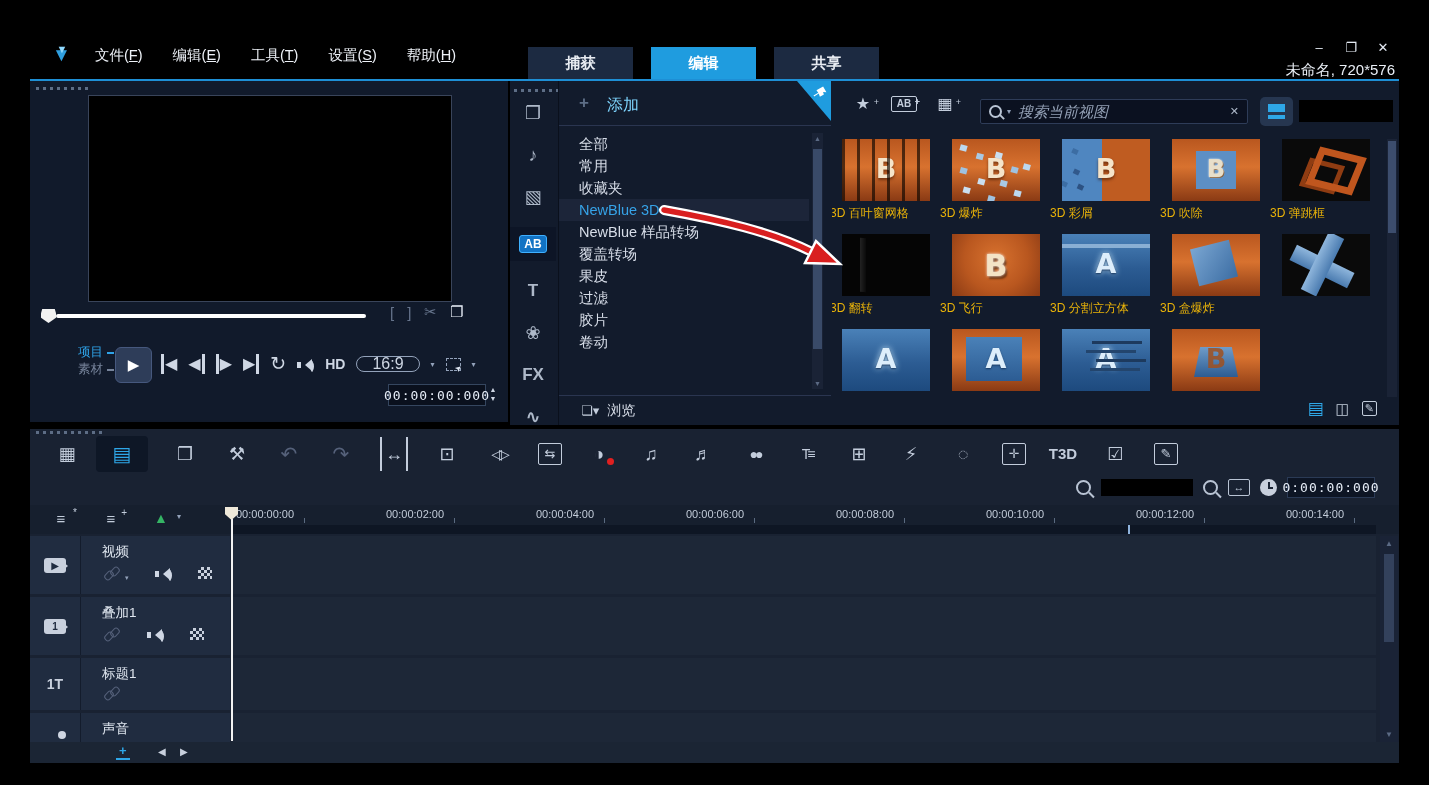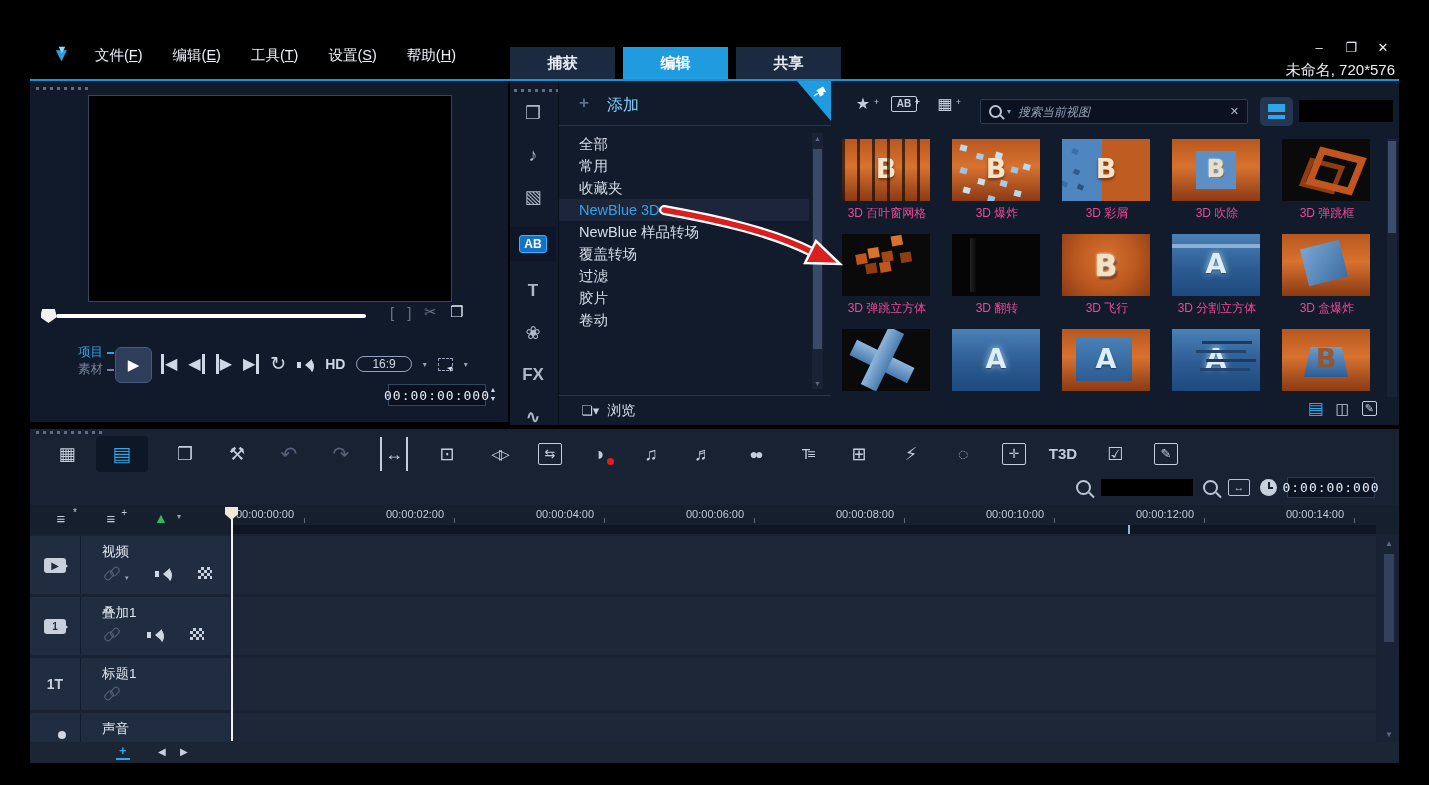--- a/index.html
+++ b/index.html
@@ -5,21 +5,21 @@
   html,body{margin:0;padding:0;background:#000;}
   .app{position:relative;width:1429px;height:785px;background:#000;overflow:hidden;
        font-family:"Liberation Sans","DejaVu Sans",sans-serif;color:#dfe6f2;-webkit-font-smoothing:antialiased;}
 
   
   .logo{position:absolute;left:52px;top:44px;width:22px;height:22px;}
   .logo .v1{position:absolute;left:0;top:0;font-size:19px;color:#2f9fe0;}
   .logo .v2{position:absolute;left:4.5px;top:-1px;font-size:11px;color:#8fd9ff;}
   .menubar{position:absolute;left:95px;top:46px;display:flex;gap:30px;font-size:14.5px;color:#eef2f8;}
   .mitem{cursor:default;} .mitem u{text-decoration:underline;}
-  .tabs{position:absolute;left:510px;top:47px;display:flex;gap:8px;}
+  .tabs{position:absolute;left:528px;top:47px;display:flex;gap:18px;}
   .tab{width:105px;height:32px;line-height:32px;text-align:center;font-size:15px;font-weight:bold;
        background:#1c2a41;color:#e8ecf2;}
   .tab.active{background:#1f9cdf;color:#fff;}
   .winbtns{position:absolute;right:38px;top:40px;display:flex;gap:16px;font-size:13px;color:#e4eaf3;}
   .winbtns span{width:16px;text-align:center;}
   .wintitle{position:absolute;right:34px;top:61px;font-size:15px;color:#e9eef5;}
   .topline{position:absolute;left:30px;top:79px;width:1369px;height:2px;background:#1e8fd5;}
 
   .dots{height:3px;background:repeating-linear-gradient(90deg,#5d6d85 0 3px,transparent 3px 7px);}
 
@@ -41,21 +41,21 @@
   .tbtn{font-size:16px;color:#cfd7e4;line-height:20px;}
   .tbtn.bar-l{border-left:3px solid #cfd7e4;padding-left:1px;}
   .tbtn.bar-r{border-right:3px solid #cfd7e4;padding-right:1px;}
   .tbtn.big{font-size:19px;}
   .speaker{position:relative;width:17px;height:13px;display:inline-block;}
   .speaker::before{content:"";position:absolute;left:0;top:4px;width:4px;height:6px;background:#cfd7e4;}
   .speaker::after{content:"";position:absolute;left:2px;top:1px;border:6px solid transparent;border-right:7px solid #cfd7e4;}
   .speaker i{position:absolute;right:0px;top:1px;width:7px;height:11px;border:2px solid transparent;
       border-right-color:#cfd7e4;border-radius:50%;}
   .hdtxt{font-size:14px;font-weight:bold;color:#cfd7e4;}
-  .aspectchip{border:1px solid #93a2ba;border-radius:8px;font-size:12px;padding:0 15px;color:#cfd7e4;height:14px;line-height:14px;}
+  .aspectchip{border:1px solid #93a2ba;border-radius:8px;font-size:16px;padding:0 15px;color:#cfd7e4;height:14px;line-height:14px;}
   .caret{font-size:8px;color:#93a2ba;}
   .cursorchip{width:13px;height:11px;border:1px dashed #93a2ba;position:relative;}
   .cursorchip b{position:absolute;right:-2px;bottom:-3px;font-size:8px;color:#dfe6f2;transform:rotate(-40deg);}
   .pv-tc{position:absolute;left:358px;top:303px;width:96px;height:20px;background:#0a101d;border:1px solid #35465f;
       font-family:"DejaVu Sans Mono",monospace;font-size:13px;letter-spacing:1px;color:#e6edf7;
       display:flex;align-items:center;justify-content:center;}
   .pv-spin{position:absolute;left:458px;top:303px;width:10px;height:20px;font-size:7px;color:#cfd7e4;
       display:flex;flex-direction:column;justify-content:center;line-height:9px;text-align:center;}
 
   
@@ -85,35 +85,35 @@
 
   .thumbarea{position:absolute;left:321px;top:0;width:568px;height:344px;}
   .libtools{position:absolute;left:20px;top:12px;display:flex;gap:16px;}
   .libtool{position:relative;width:24px;height:22px;color:#c3cddc;font-size:16px;text-align:center;line-height:22px;}
   .libtool.small-text{font-size:10px;font-weight:bold;border:1px solid #c3cddc;border-radius:2px;height:14px;line-height:14px;margin-top:3px;}
   .libtool sup{position:absolute;right:-4px;top:-2px;font-size:9px;}
   .searchbox{position:absolute;left:149px;top:18px;width:268px;height:25px;background:#0b1120;
       border:1px solid #2e3c58;border-radius:2px;display:flex;align-items:center;padding:0 8px;box-sizing:border-box;gap:5px;}
   .mag{position:relative;width:9px;height:9px;border:2px solid #b9c4d4;border-radius:50%;flex:none;}
   .mag::after{content:"";position:absolute;width:6px;height:2px;background:#b9c4d4;transform:rotate(45deg);right:-5px;bottom:-2px;}
-  .searchbox input{flex:1;background:transparent;border:none;outline:none;color:#dfe6f2;font-size:12px;font-family:inherit;}
+  .searchbox input{flex:1;background:transparent;border:none;outline:none;color:#dfe6f2;font-size:15px;font-family:inherit;}
   .searchbox input::placeholder{font-style:italic;color:#94a1b6;}
   .sclear{color:#aeb9c9;font-size:11px;}
   .viewbtn{position:absolute;left:429px;top:16px;width:33px;height:29px;background:#263650;border-radius:5px;}
   .viewbtn i{position:absolute;left:8px;width:17px;background:#2ea7e8;}
   .viewbtn i.b1{top:7px;height:8px;} .viewbtn i.b2{top:18px;height:4px;}
   .sizeslider{position:absolute;left:468px;top:19px;width:94px;height:22px;background:#000;}
 
   .grid{position:absolute;left:1px;top:58px;width:556px;height:316px;overflow:hidden;
       display:grid;grid-template-columns:repeat(5,110px);grid-auto-rows:95px;}
   .cell{position:relative;}
   .thumb{position:absolute;left:10px;top:0;width:88px;height:62px;overflow:hidden;background:#222;}
   .thumb b{position:absolute;left:0;right:0;top:14px;text-align:center;font-size:27px;font-weight:bold;
       color:#f5e4c9;text-shadow:0 2px 3px rgba(60,20,0,.6);z-index:3;font-family:"DejaVu Sans",sans-serif;}
-  .tlabel{position:absolute;left:-2px;top:66px;width:114px;text-align:center;font-size:12px;color:#ec4899;white-space:nowrap;}
+  .tlabel{position:absolute;left:-2px;top:66px;width:114px;text-align:left;font-size:12px;color:#eab308;white-space:nowrap;}
   .v-blinds{background:linear-gradient(180deg,#b9571f,#d8722f 45%,#8a3a14);}
   .v-blinds::after{content:"";position:absolute;inset:0;background:repeating-linear-gradient(90deg,rgba(10,5,0,.65) 0 3px,transparent 3px 15px);z-index:4;}
   .v-burst{background:linear-gradient(180deg,#b9571f,#d8722f 45%,#8a3a14);}
   .v-burst::after{content:"";position:absolute;left:8px;top:6px;width:7px;height:6px;background:#bcd8ee;z-index:4;transform:rotate(15deg);
       box-shadow:18px 4px 0 #a9c9e4,36px -2px 0 #cadff0,55px 8px 0 #9fc2e0,66px 2px 0 #bcd8ee,
       6px 22px 0 #9fc2e0,26px 28px 0 #cadff0,48px 24px 0 #a9c9e4,64px 30px 0 #bcd8ee,14px 40px 0 #cadff0,40px 42px 0 #9fc2e0;}
   .v-confetti{background:linear-gradient(90deg,#4f86c0 0 45%,#bf5c21 45%);}
   .v-confetti::after{content:"";position:absolute;left:10px;top:10px;width:6px;height:5px;background:#3c6da3;z-index:4;transform:rotate(25deg);
       box-shadow:10px 18px 0 #31598b,4px 34px 0 #3c6da3,20px 30px 0 #2d5282;}
   .v-blow{background:linear-gradient(180deg,#b9571f,#d8722f 45%,#8a3a14);}
@@ -344,20 +344,21 @@
         <path d="M9 1 L14 6 L10.5 6.8 L12 9 L8.5 12.5 L6.5 9.6 L2.5 13.8 L1.6 12.9 L5.8 8.9 L3.2 6.8 L5.5 4.5 Z" fill="#ffffff"></path>
       </svg>
       <div class="catlist">
 
       <div class="catitem">全部</div>
           <div class="catitem">常用</div>
           <div class="catitem">收藏夹</div>
           <div class="catitem selected">NewBlue 3D</div>
           <div class="catitem">NewBlue 样品转场</div>
           <div class="catitem">覆盖转场</div>
+          <div class="catitem">果皮</div>
           <div class="catitem">过滤</div>
           <div class="catitem">胶片</div>
           <div class="catitem">卷动</div>
         </div>
       <div class="catscroll">
         <span class="sarrow" style="top:2px;">▲</span>
         <div class="thumbbar"></div>
         <span class="sarrow" style="bottom:2px;">▼</span>
       </div>
       <div class="browsebar">
@@ -408,26 +409,20 @@
           <div class="thumb v-blow">
               <b>B</b>
             </div>
           <div class="tlabel">3D 吹除</div>
         </div>
           <div class="cell">
           <div class="thumb v-frames">
               <b></b>
             </div>
           <div class="tlabel">3D 弹跳框</div>
-        </div>
-          <div class="cell">
-          <div class="thumb v-cubes">
-              <b></b>
-            </div>
-          <div class="tlabel">3D 弹跳立方体</div>
         </div>
           <div class="cell">
           <div class="thumb v-flip">
               <b></b>
             </div>
           <div class="tlabel">3D 翻转</div>
         </div>
           <div class="cell">
           <div class="thumb v-fly">
               <b>B</b>

